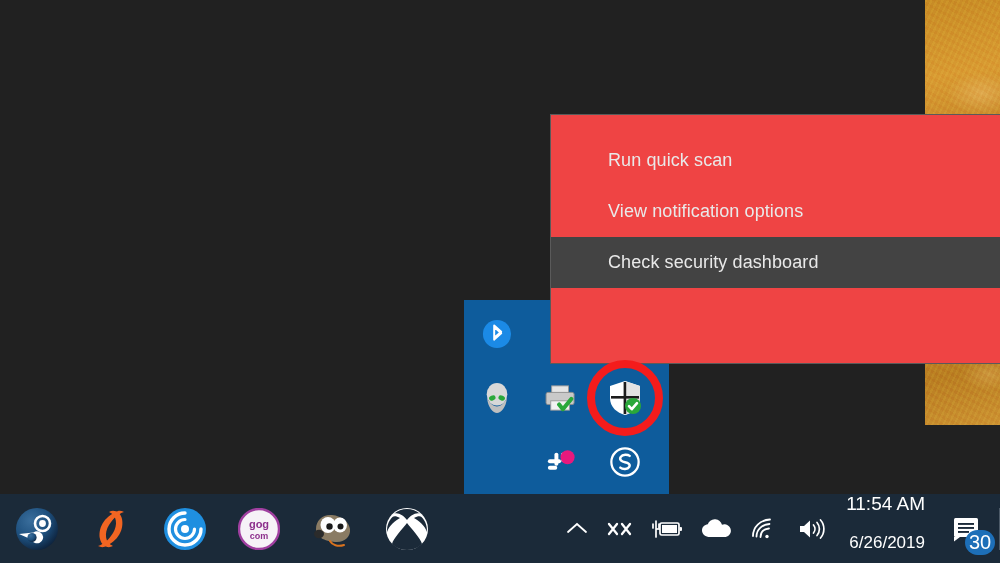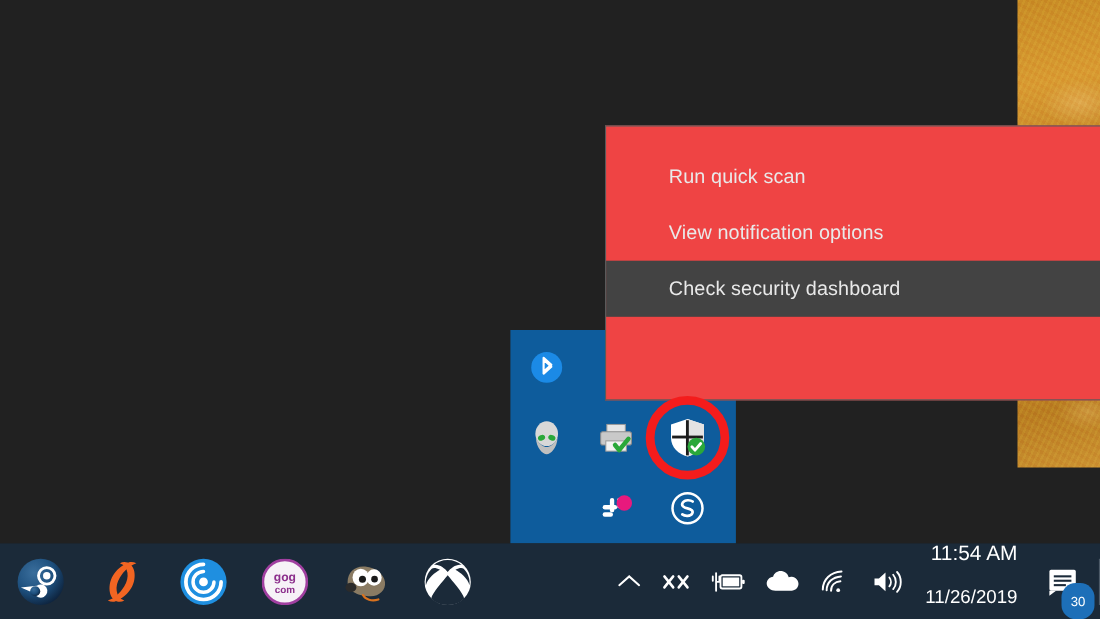--- a/index.html
+++ b/index.html
@@ -89,24 +89,24 @@
     height:58px; padding:0 14px 11px 10px; color:#ffffff; line-height:1.28;gap:15px;
   }
   #clock .time { font-size:19px; }
   #clock .date { font-size:17px; }
   #action-center {
     position:relative; height:69px; width:56px;
     display:flex; align-items:center; justify-content:center;
   }
   #ac-badge {
     position:absolute; left:26px; top:36px;
-    min-width:30px; height:33px; padding:12px 4px;
+    min-width:30px; height:25px; padding:12px 4px;
     background:#1d6fb8; border-radius:13px;
     display:flex; align-items:center; justify-content:center;
-    color:#ffffff; font-size:12px;
+    color:#ffffff; font-size:20px;
   }
   #tb-separator { width:1px; height:42px; background:#4c5a68; margin-left:4px; }
 </style>
 </head>
 <body>
 
 <div id="desktop">
   <div id="wallpaper-strip"></div>
 </div>
 
@@ -294,21 +294,21 @@
       <svg width="30" height="24" viewBox="0 0 30 24">
         <path d="M3 9 H7 L13 3.5 V20.5 L7 15 H3 Z" fill="#ffffff"></path>
         <path d="M16.5 8 C18.4 10.3 18.4 13.7 16.5 16" fill="none" stroke="#ffffff" stroke-width="1.7" stroke-linecap="round"></path>
         <path d="M20 5.5 C23.2 9.2 23.2 14.8 20 18.5" fill="none" stroke="#ffffff" stroke-width="1.7" stroke-linecap="round"></path>
         <path d="M23.5 3 C28 8 28 16 23.5 21" fill="none" stroke="#ffffff" stroke-width="1.7" stroke-linecap="round"></path>
       </svg>
     </div>
 
     <div id="clock">
       <div class="time">11:54 AM</div>
-      <div class="date">11/26/2019</div>
+      <div class="date">6/26/2019</div>
     </div>
 
     <div id="action-center">
       <svg width="30" height="26" viewBox="0 0 30 26">
         <rect x="2" y="2" width="24" height="19" rx="1.5" fill="#ffffff"></rect>
         <path d="M2 21 L2 25.5 L8 21 Z" fill="#ffffff"></path>
         <rect x="6" y="7" width="16" height="1.9" fill="#1b2a39"></rect>
         <rect x="6" y="11" width="16" height="1.9" fill="#1b2a39"></rect>
         <rect x="6" y="15" width="11" height="1.9" fill="#1b2a39"></rect>
       </svg>

